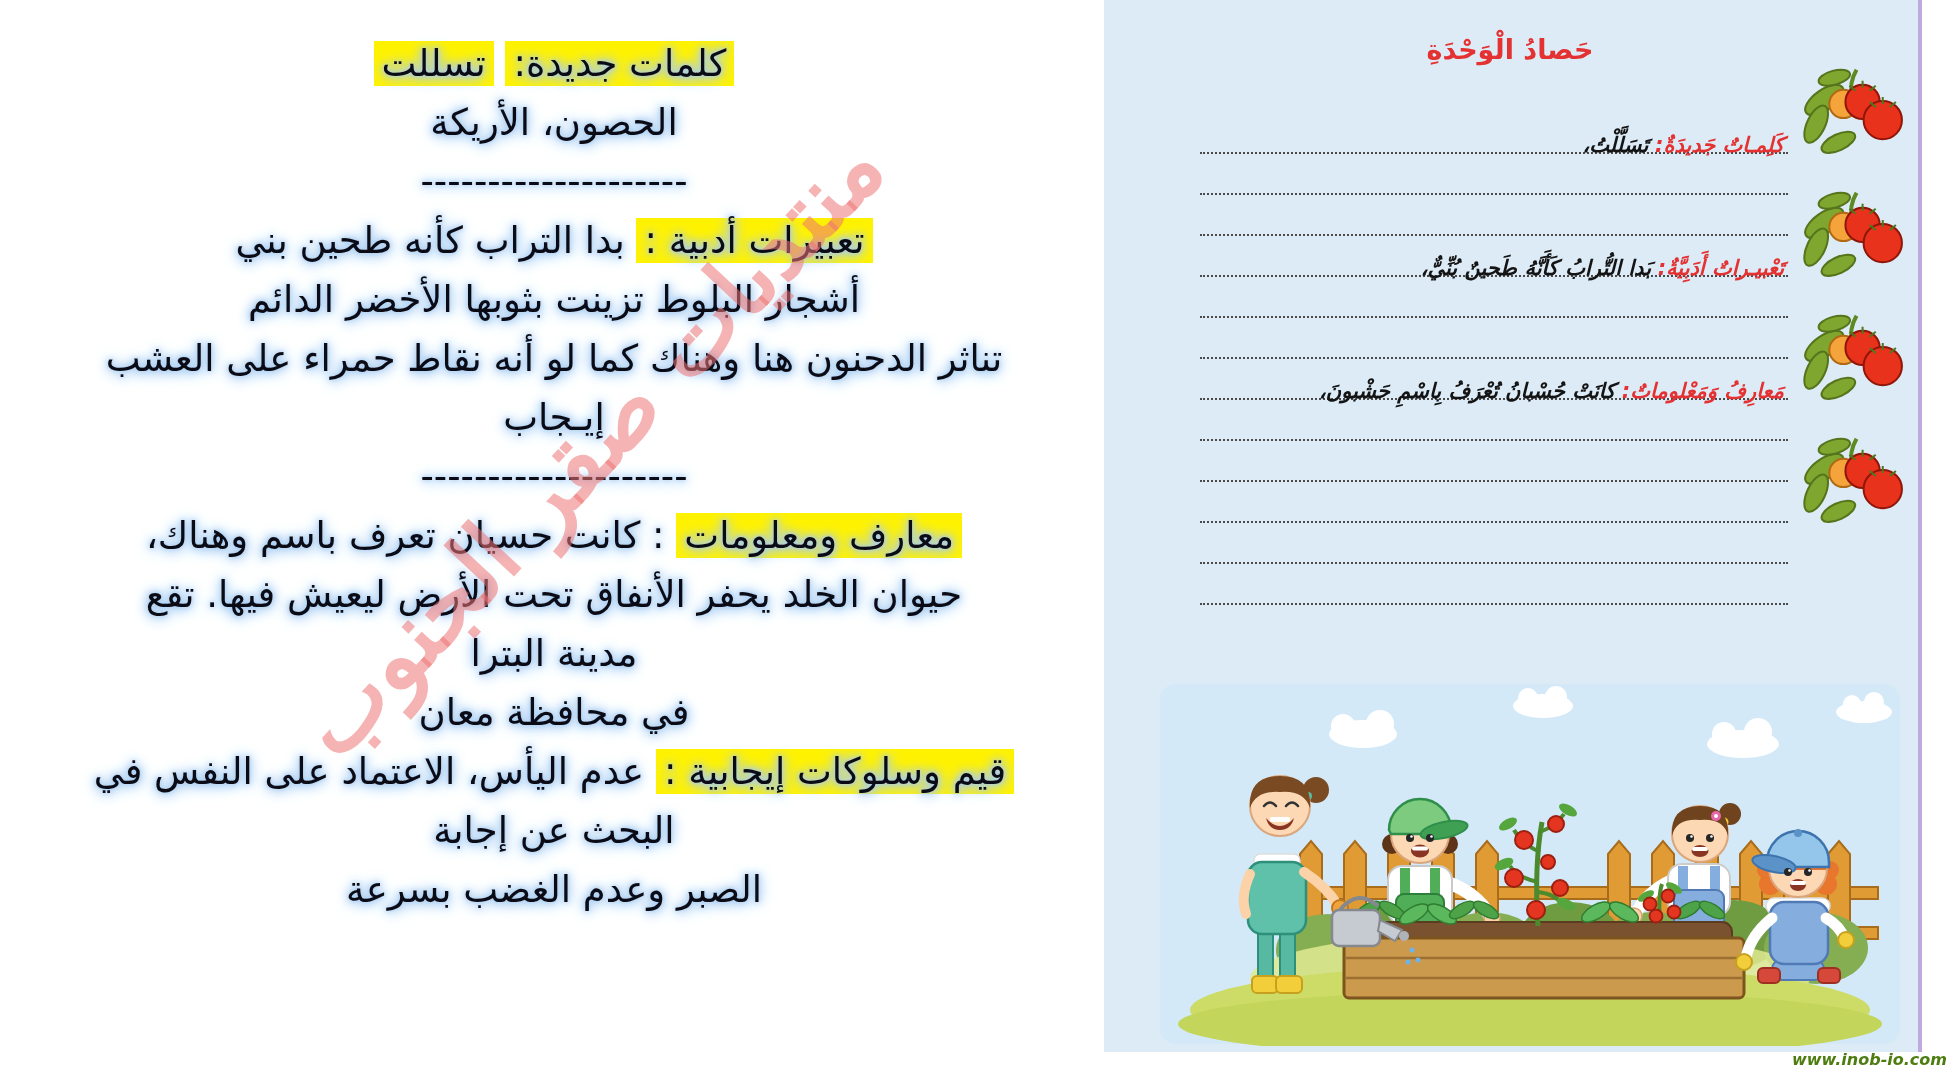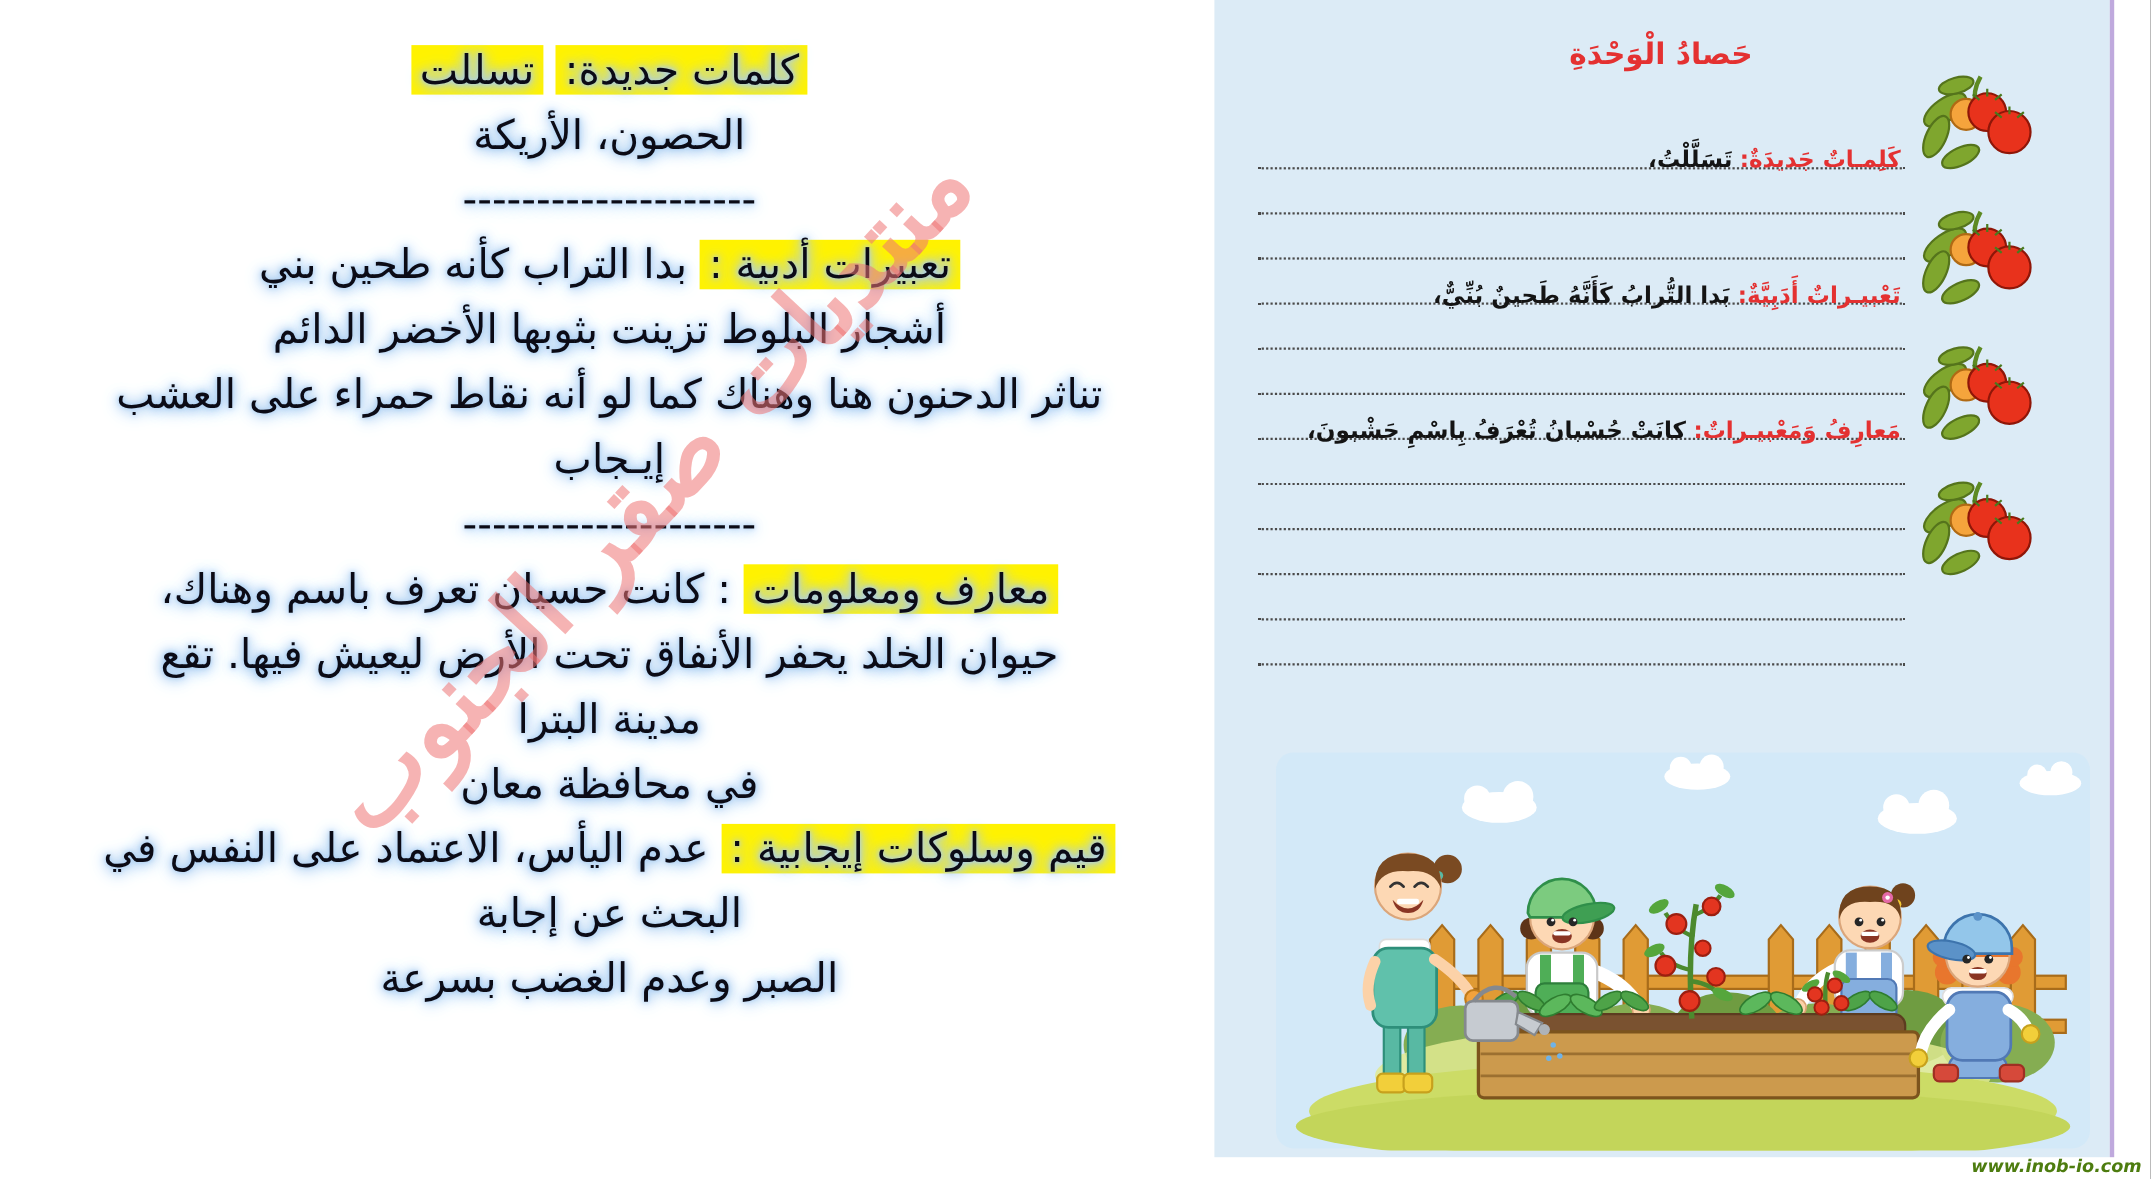--- a/index.html
+++ b/index.html
@@ -27,21 +27,21 @@
     direction:rtl;white-space:nowrap;pointer-events:none;
     text-shadow:none;font-family:"DejaVu Serif","Liberation Serif",serif;
   }
   
   .right-page{position:absolute;left:1104px;top:0;width:814px;height:1052px;background:#dcebf6;}
   .edge-line{position:absolute;left:1918px;top:0;width:4px;height:1052px;background:#bfa9dd;}
   .harvest-title{
     position:absolute;left:1380px;top:34px;width:260px;text-align:center;
     color:#e43131;font-size:27px;font-weight:bold;direction:rtl;
   }
-  .hl-lines{position:absolute;left:1144px;top:113px;width:588px;direction:rtl;}
+  .hl-lines{position:absolute;left:1200px;top:113px;width:588px;direction:rtl;font-style:italic;}
   .wline{height:39px;border-bottom:2px dotted #4a4a4a;position:relative;}
   .wtext{
     position:absolute;bottom:-5px;right:4px;white-space:nowrap;
     font-size:21px;direction:rtl;
   }
   .wlabel{color:#e43131;font-weight:bold;}
   .wvalue{color:#141414;font-weight:600;}
   .tomato{position:absolute;right:-122px;top:-52px;width:114px;height:98px;}
   .tomato svg{width:114px;height:98px;}
   
@@ -205,21 +205,21 @@
             <ellipse cx="42" cy="80" rx="18" ry="8" transform="rotate(-25 42 80)" fill="#7fa62e" stroke="#55741c" stroke-width="2"></ellipse>
             <ellipse cx="38" cy="16" rx="16" ry="7" transform="rotate(-15 38 16)" fill="#7fa62e" stroke="#55741c" stroke-width="2"></ellipse>
             <circle cx="47" cy="42" r="14" fill="#f5a43c" stroke="#b06a14" stroke-width="2"></circle>
             <circle cx="66" cy="40" r="17" fill="#e8321c" stroke="#8f1608" stroke-width="2"></circle>
             <path d="M66,26 v-7 M59,29 l-6,-5 M73,29 l6,-5" stroke="#4a7a1e" stroke-width="2" fill="none"></path>
             <circle cx="86" cy="58" r="19" fill="#e8321c" stroke="#8f1608" stroke-width="2"></circle>
             <path d="M86,42 v-7 M79,45 l-6,-5 M93,45 l6,-5" stroke="#4a7a1e" stroke-width="2" fill="none"></path>
           </svg>
         </span>
         <span class="wtext">
-          <span class="wlabel">مَعارِفُ وَمَعْبيـراتٌ:</span>
+          <span class="wlabel">مَعارِفُ وَمَعْلوماتٌ:</span>
           <span class="wvalue">كانَتْ حُسْبانُ تُعْرَفُ بِاسْمِ حَشْبونَ،</span>
         </span>
       </div>
       <div class="wline"></div>
       <div class="wline"></div>
     </div>
 
     <div>
       <div class="wline">
         <span class="tomato">

